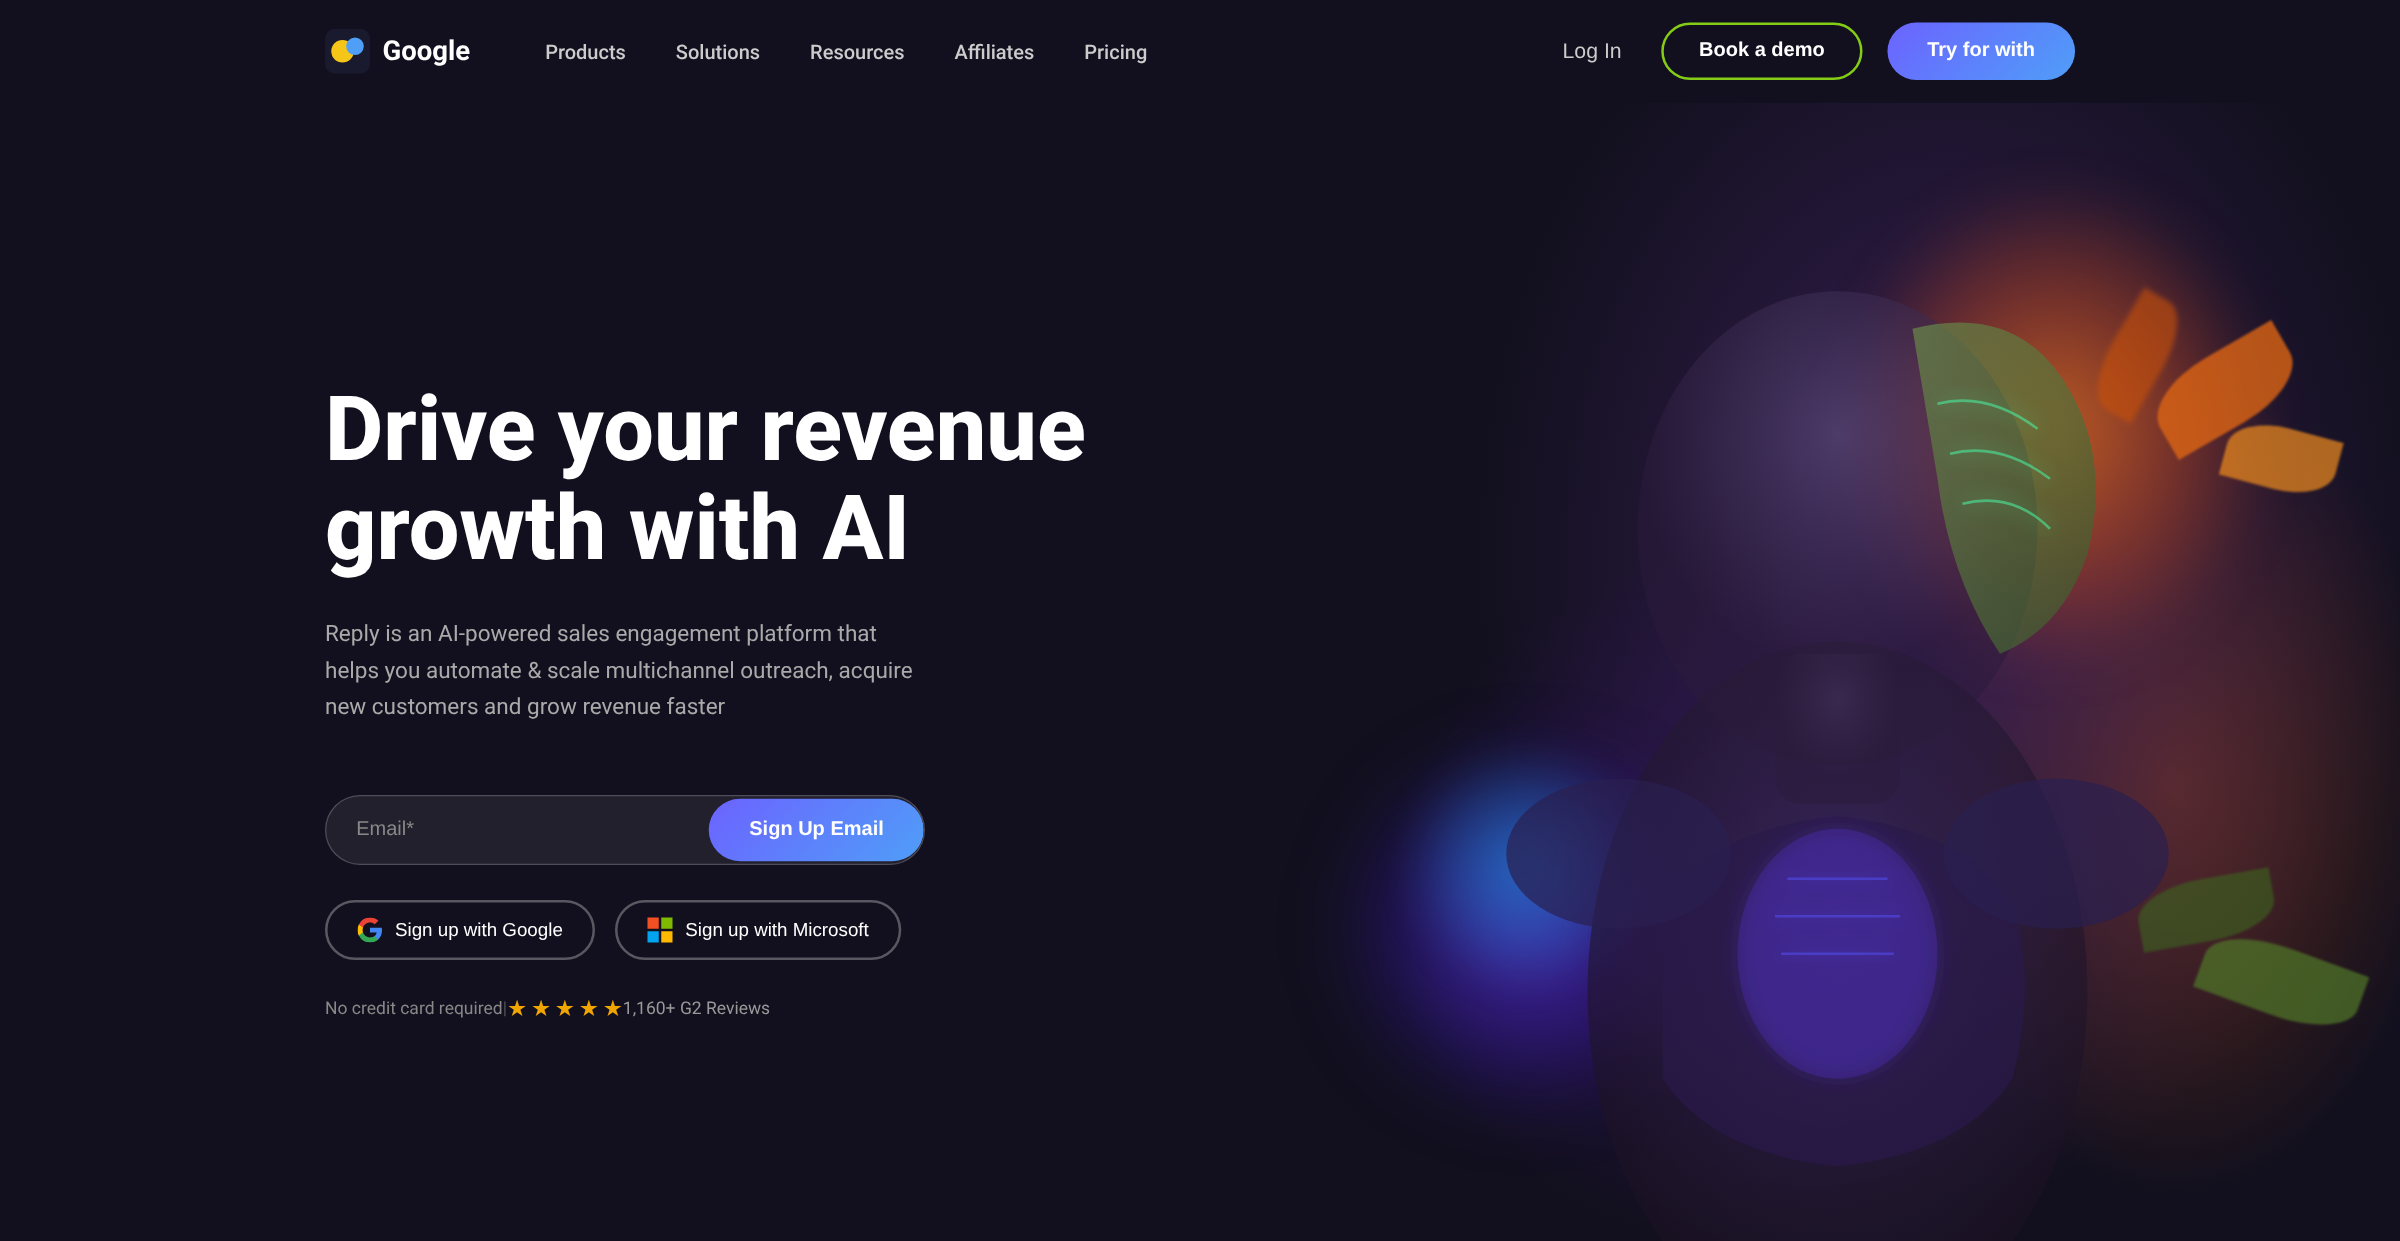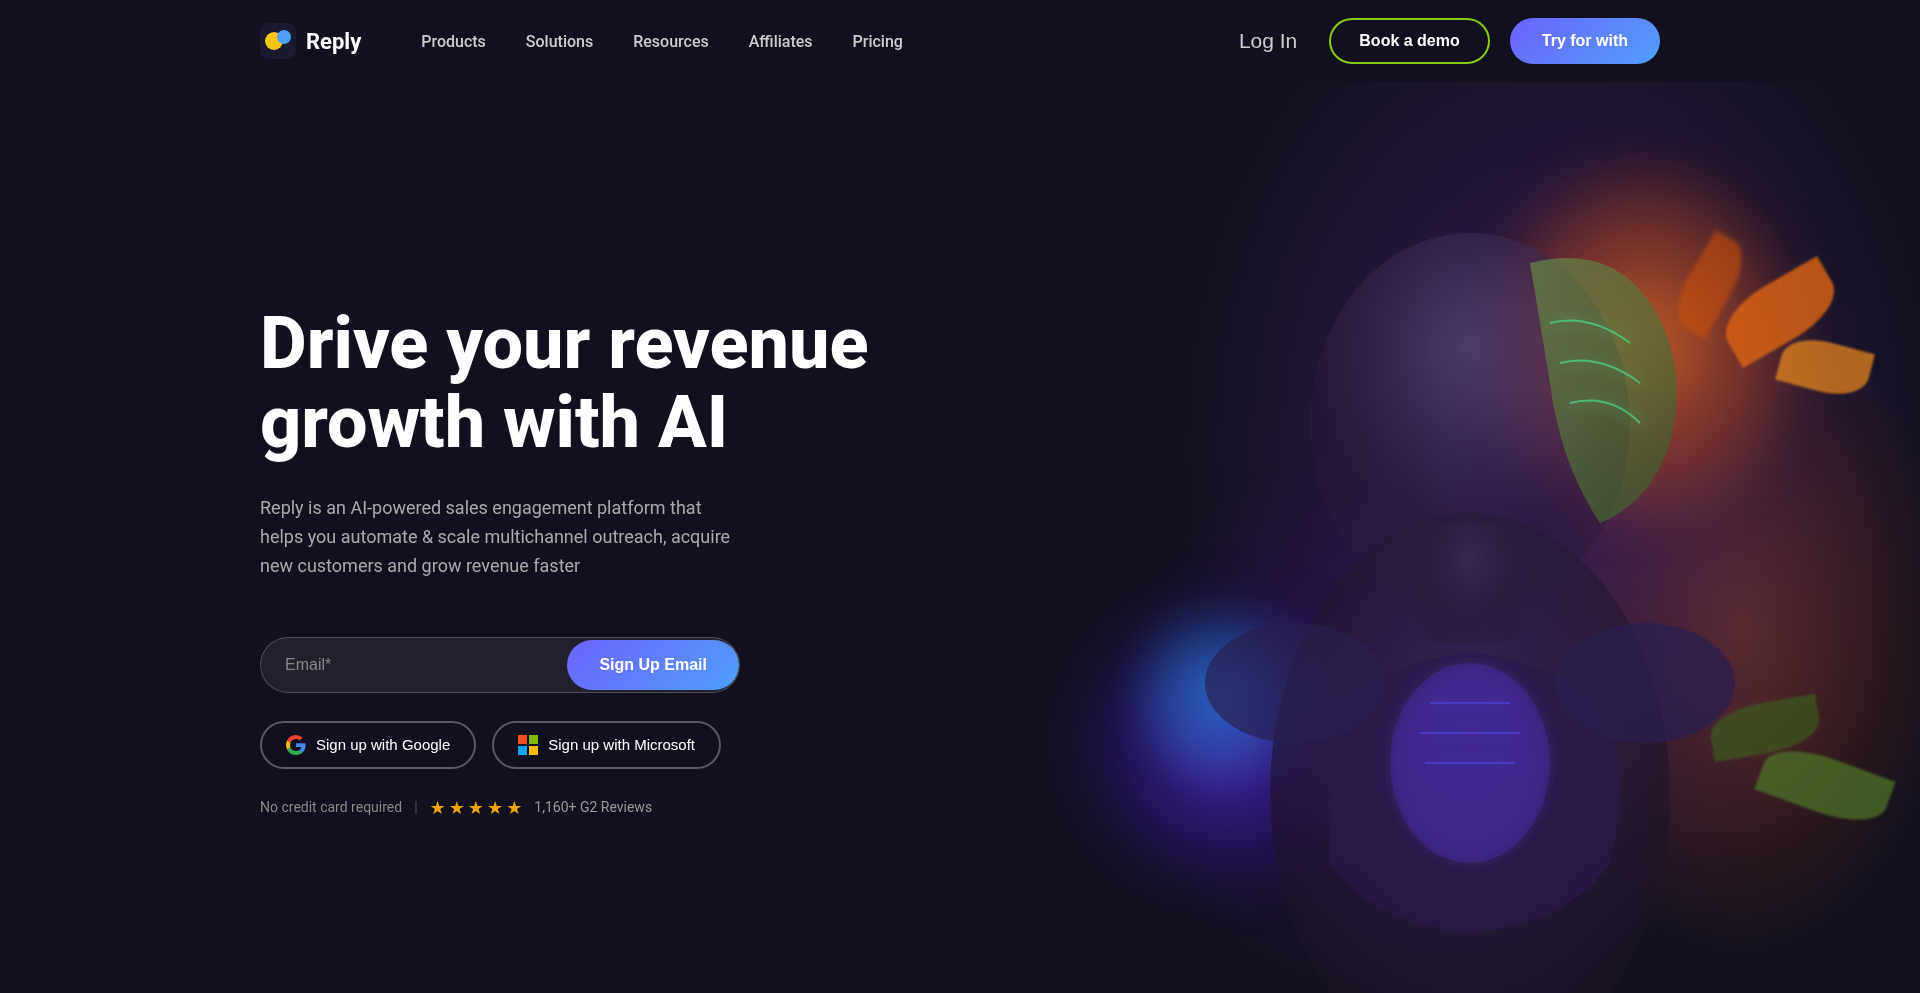--- a/index.html
+++ b/index.html
@@ -62,21 +62,21 @@
       display: flex;
       align-items: center;
       gap: 20px;
       margin-left: auto;
     }
 
     .btn-login {
       background: transparent;
       border: none;
       color: #ccc;
-      font-size: 21px;
+      font-size: 17px;
       font-weight: 500;
       cursor: pointer;
       padding: 8px 12px;
     }
 
     .btn-demo {
       background: transparent;
       border: 2px solid #84cc16;
       color: #fff;
       font-size: 16px;
@@ -196,21 +196,21 @@
       display: grid;
       grid-template-columns: 1fr 1fr;
       gap: 2px;
     }
 
     .ms-square { width: 9px; height: 9px; }
 
     .trust-row {
       display: flex;
       align-items: center;
-      gap: 12px;
+      gap: 0;
       font-size: 14px;
       color: #888;
     }
 
     .divider { color: #555; }
 
     .stars {
       display: flex;
       gap: 3px;
       color: #f0a500;
@@ -344,21 +344,21 @@
 </head>
 <body>
 
 <nav>
   <a class="nav-logo" href="#">
     <svg class="logo-icon" viewBox="0 0 36 36" fill="none" xmlns="http://www.w3.org/2000/svg">
       <rect width="36" height="36" rx="8" fill="#1a1a2e"></rect>
       <circle cx="14" cy="18" r="9" fill="#f5c518"></circle>
       <circle cx="24" cy="14" r="7" fill="#4f9ef8"></circle>
     </svg>
-    <span class="nav-brand">Reply</span>
+    <span class="nav-brand">Google</span>
   </a>
 
   <div class="nav-links">
     <a class="nav-link" href="#">Products</a>
     <a class="nav-link" href="#">Solutions</a>
     <a class="nav-link" href="#">Resources</a>
     <a class="nav-link" href="#">Affiliates</a>
     <a class="nav-link" href="#">Pricing</a>
   </div>
 

